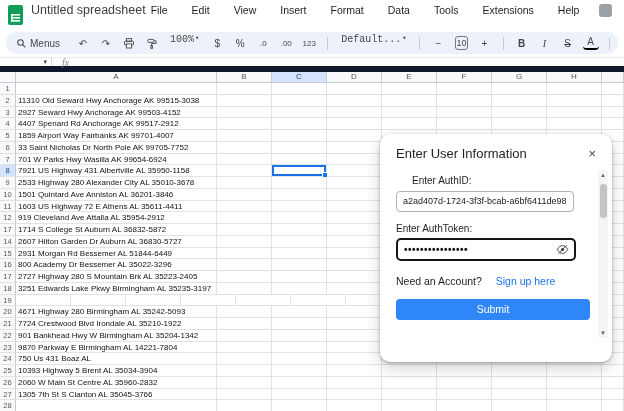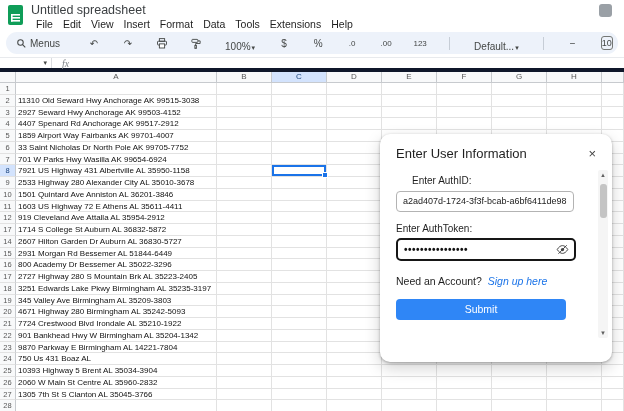--- a/index.html
+++ b/index.html
@@ -5,49 +5,49 @@
   * { box-sizing: border-box; margin: 0; padding: 0; }
   html,body { width: 624px; height: 411px; overflow: hidden; }
   body {
     font-family: "Liberation Sans", sans-serif;
     background: #fff; position: relative; color: #202124;
   }
 
   
   .titlebar { display: flex; align-items: flex-start; padding: 3px 8px 0 8px; height: 30px; background: #fff; }
   .sheets-logo { width: 15px; height: 20px; margin: 2px 8px 0 0; flex: none; }
-  .tb-text { display: flex; flex-direction: column; }
+  .tb-text { display: flex; flex-direction: row; }
   .doc-title { font-size: 12.5px; color: #3c4043; line-height: 14px; }
-  .menu-bar { display: flex; gap: 0; margin-top: 1px; }
+  .menu-bar { display: flex; gap: 14px; margin-top: 1px; }
   .menu-item { font-size: 10.5px; color: #1f1f1f; padding: 0 5px; border-radius: 6px; line-height: 13px; cursor: default; }
   .account-icon { position: absolute; top: 4px; right: 12px; width: 13px; height: 13px; border-radius: 3px; background: #9aa0a6; }
 
   
   .toolbar-wrap { padding: 2px 6px 3px 6px; }
   .toolbar {
     background: #edf2fa; border-radius: 14px; height: 22px;
-    display: flex; align-items: center; padding: 0 8px 0 4px; gap: 18px;
+    display: flex; align-items: center; padding: 0 8px 0 4px; gap: 7px;
     overflow: hidden; white-space: nowrap;
   }
   .menus-pill { display: flex; align-items: center; gap: 3px; padding: 0 8px 0 6px; height: 18px; border-radius: 9px; font-size: 10px; color: #444746; }
   .tbtn { display: inline-flex; align-items: center; justify-content: center; min-width: 16px; height: 18px; padding: 0 2px; border-radius: 4px; color: #444746; font-size: 10px; }
   .tbtn svg { display: block; }
   .ttext { font-size: 10px; color: #444746; }
   .caret { font-size: 7px; color: #444746; margin-left: 1px; }
   .tsep { width: 1px; height: 13px; background: #c6cdd6; margin: 0 3px; flex: none; }
-  .zoom-btn, .font-btn { display: inline-flex; align-items: flex-end; padding: 0 3px; height: 18px; border-radius: 4px; }
+  .zoom-btn, .font-btn { display: inline-flex; align-items: flex-start; padding: 0 3px; height: 18px; border-radius: 4px; font-family: Liberation Mono, monospace; }
   .size-box { width: 18px; height: 14px; border: 1px solid #747775; border-radius: 3px; font-size: 9px; color: #444746; display: inline-flex; align-items: center; justify-content: center; margin: 0 2px; }
   .bold-b { font-weight: 700; }
   .italic-i { font-style: italic; font-family: "Liberation Serif", serif; }
   .strike-s { text-decoration: line-through; }
   .color-a { border-bottom: 2px solid #000; line-height: 10px; height: 13px; }
   .small-fmt { font-size: 8px; }
 
   
-  .formula-bar { display: flex; align-items: center; height: 15px; border-top: 1px solid #e8eaed; border-bottom: 4px solid #0f172a; font-size: 10px; justify-content: space-between; }
+  .formula-bar { display: flex; align-items: center; height: 15px; border-top: 1px solid #e8eaed; border-bottom: 6px solid #0f172a; font-size: 10px; justify-content: space-between; }
   .name-box { width: 52px; height: 100%; display: flex; align-items: center; justify-content: flex-end; padding-right: 4px; border-right: 1px solid #dadce0; color: #444746; }
   .fx { font-style: italic; font-family: "Liberation Serif", serif; color: #80868b; font-size: 10px; margin: 0 10px 0 10px; }
   .formula-input { flex: 1; height: 100%; }
 
   
   .grid { position: relative; width: 624px; height: 340px; overflow: hidden; background: #fff; }
   .col-headers { display: flex; height: 11px; background: #f8f9fa; border-bottom: 1px solid #c7cace; }
   .corner { width: 16px; flex: none; border-right: 1px solid #c7cace; background: #f8f9fa; }
   .ch { flex: none; font-size: 8px; color: #575757; text-align: center; line-height: 10px; border-right: 1px solid #c7cace; }
   .ch.selhdr { background: #d3e3fd; color: #18427c; }
@@ -71,22 +71,22 @@
   .dlg-head { display: flex; align-items: center; }
   .dlg-title { font-size: 13px; font-weight: 500; color: #1f1f1f; }
   .dlg-close { margin-left: auto; font-size: 13px; color: #444; cursor: default; line-height: 13px; }
   .dlg-label { display: block; font-size: 10px; color: #1f1f1f; margin: 11px 0 4px 0; }
   .dlg-label:first-of-type { margin-top: 14px; padding-left: 16px; }
   .dlg-input { width: 178px; height: 21px; border: 1px solid #b3b3b3; border-radius: 4px; padding: 0 6px; font-size: 9px; color: #222; font-family: "Liberation Sans", sans-serif; outline: none; }
   .token-wrap { width: 180px; height: 23px; border: 2px solid #161616; border-radius: 5px; display: flex; align-items: center; padding: 0 4px 0 6px; }
   .token-input { border: none; outline: none; flex: 1; min-width: 0; font-size: 10px; font-weight: 700; letter-spacing: .5px; color: #111; font-family: "Liberation Sans", sans-serif; background: transparent; }
   .eye { flex: none; width: 16px; height: 16px; display: flex; align-items: center; justify-content: center; }
   .account-line { margin-top: 14px; font-size: 10.5px; color: #1f1f1f; }
-  .signup { color: #1a73e8; text-decoration: none; margin-left: 3px; cursor: pointer; font-style: italic; }
-  .submit { display: block; margin-top: 12px; width: 170px; height: 21px; background: #2f86f6; border: none; border-radius: 4px; color: #fff; font-size: 10.5px; font-family: "Liberation Sans", sans-serif; cursor: pointer; }
+  .signup { color: #1a73e8; text-decoration: none; margin-left: 11px; cursor: pointer; }
+  .submit { display: block; margin-top: 12px; width: 194px; height: 21px; background: #2f86f6; border: none; border-radius: 4px; color: #fff; font-size: 10.5px; font-family: "Liberation Sans", sans-serif; cursor: pointer; }
   .dlg-scrollbar { position: absolute; right: 4px; top: 36px; bottom: 24px; width: 10px; background: #f5f5f5; display: flex; flex-direction: column; align-items: center; border-radius: 2px; }
   .sb-up, .sb-down { font-size: 6px; color: #606060; line-height: 10px; height: 10px; }
   .sb-track { flex: 1; width: 100%; position: relative; }
   .sb-thumb { position: absolute; top: 4px; left: 1.5px; width: 7px; height: 34px; background: #c4c4c4; border-radius: 3px; }
 </style>
 </head>
 <body>
 
 <div class="titlebar">
   <svg class="sheets-logo" viewBox="0 0 15 20">
@@ -459,21 +459,20 @@
         <div class="cell wd"></div>
         <div class="cell wd"></div>
         <div class="cell wd"></div>
         <div class="cell wd"></div>
         <div class="cell wd"></div>
         <div class="cell wd"></div>
         <div class="cell wfill"></div>
       </div>
       <div class="grow">
         <div class="rn">19</div>
-        <div class="cell wA">345 Valley Ave Birmingham AL 35209-3803</div>
         <div class="cell wd"></div>
         <div class="cell wd"></div>
         <div class="cell wd"></div>
         <div class="cell wd"></div>
         <div class="cell wd"></div>
         <div class="cell wd"></div>
         <div class="cell wd"></div>
         <div class="cell wfill"></div>
       </div>
       <div class="grow">

